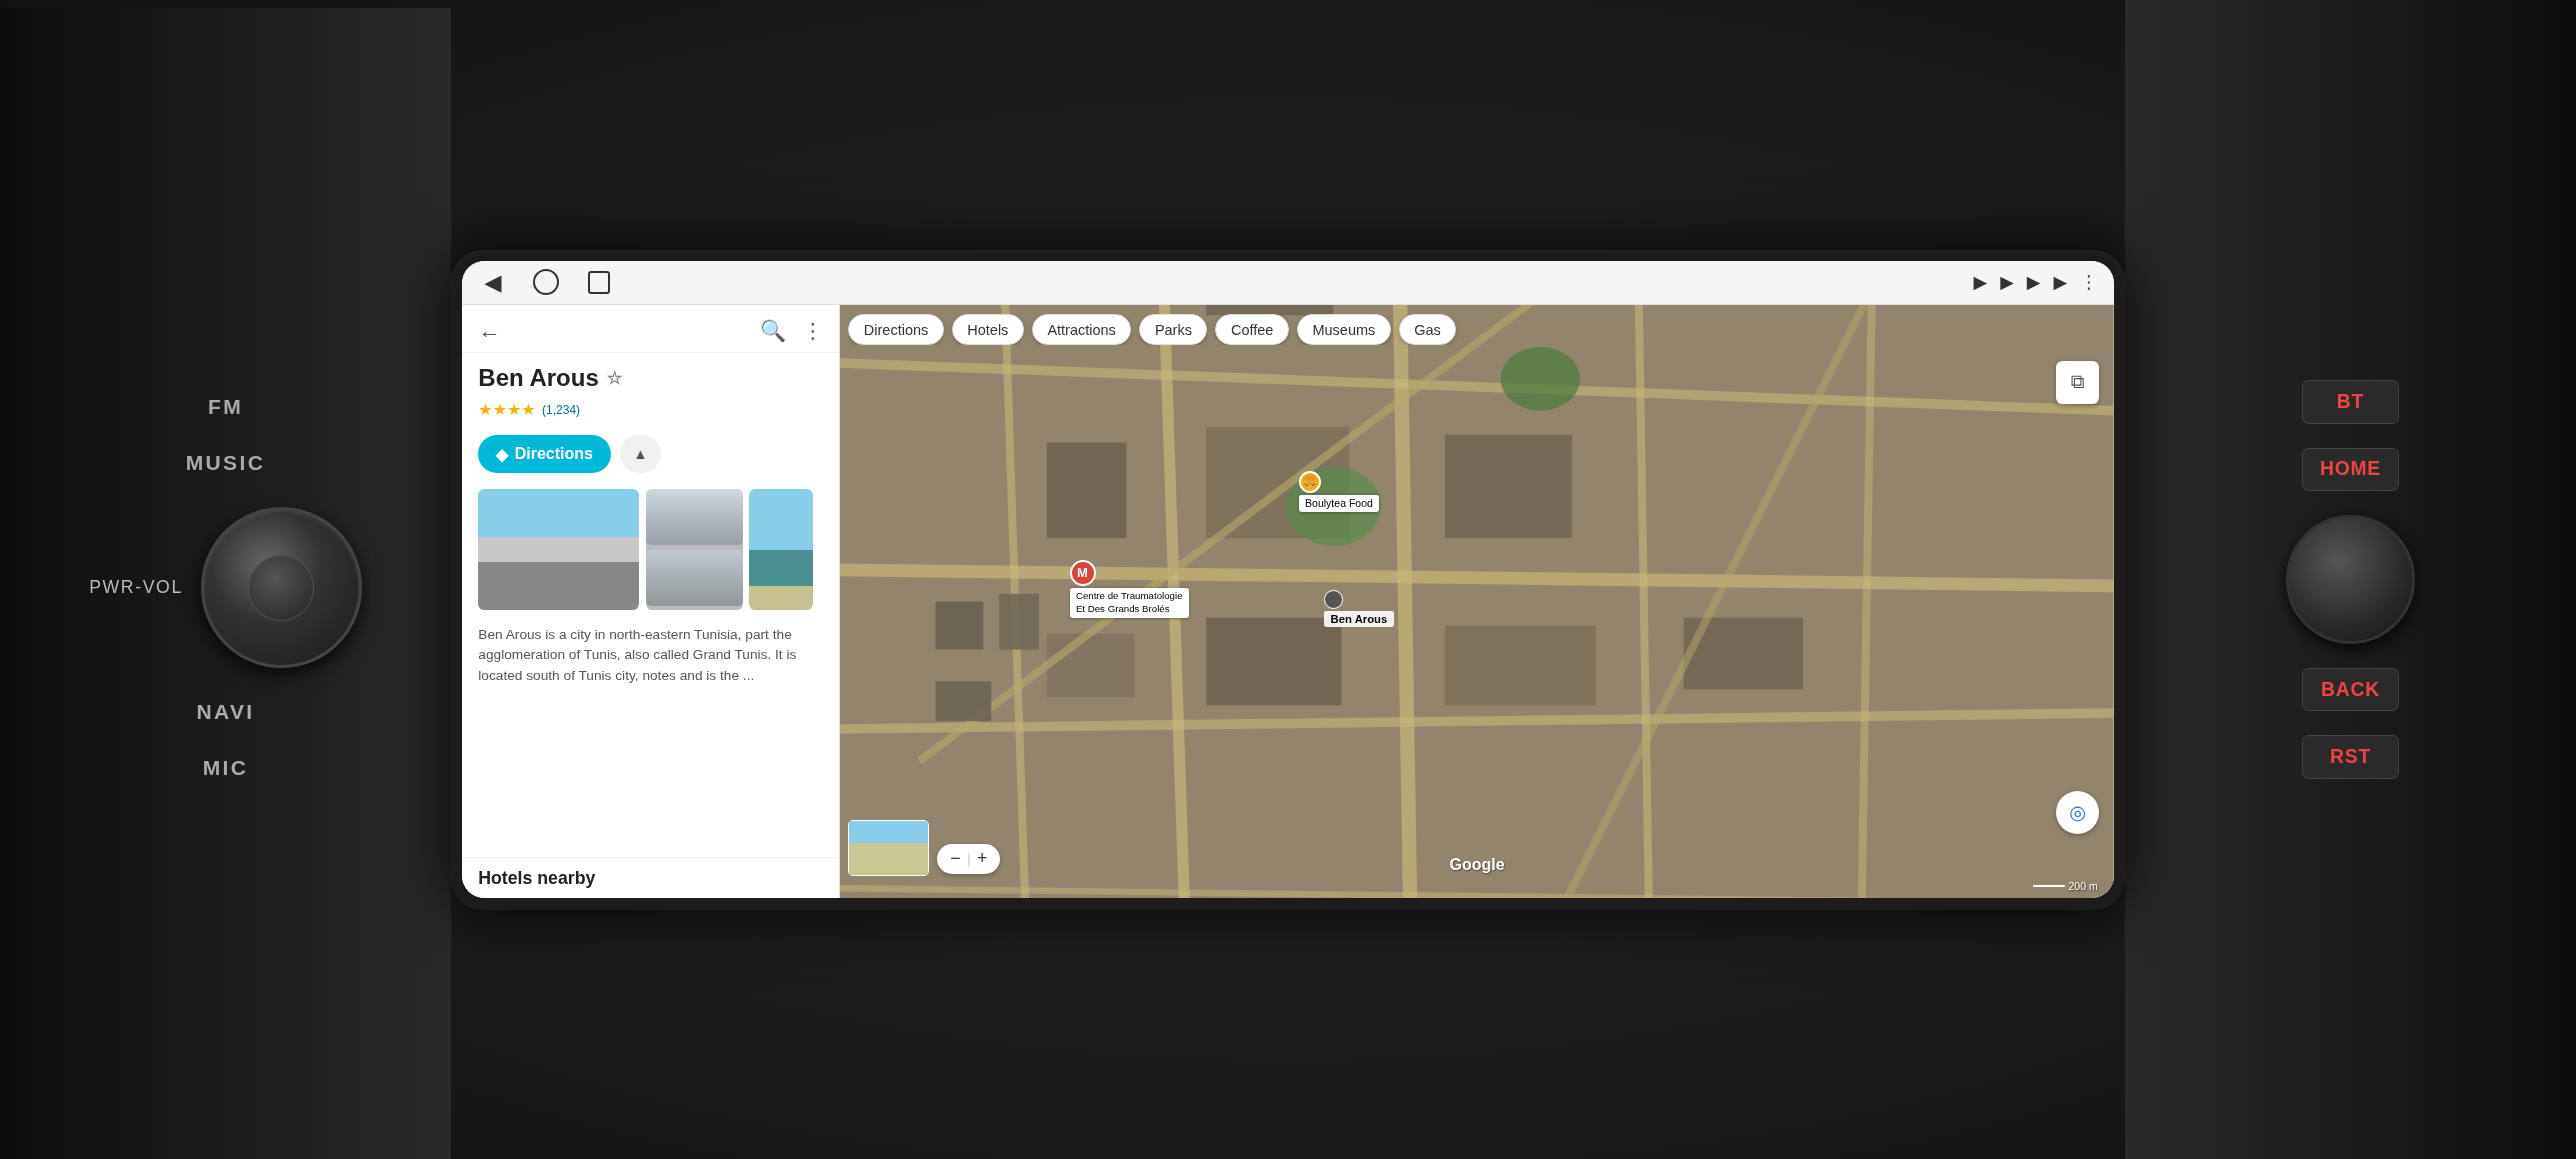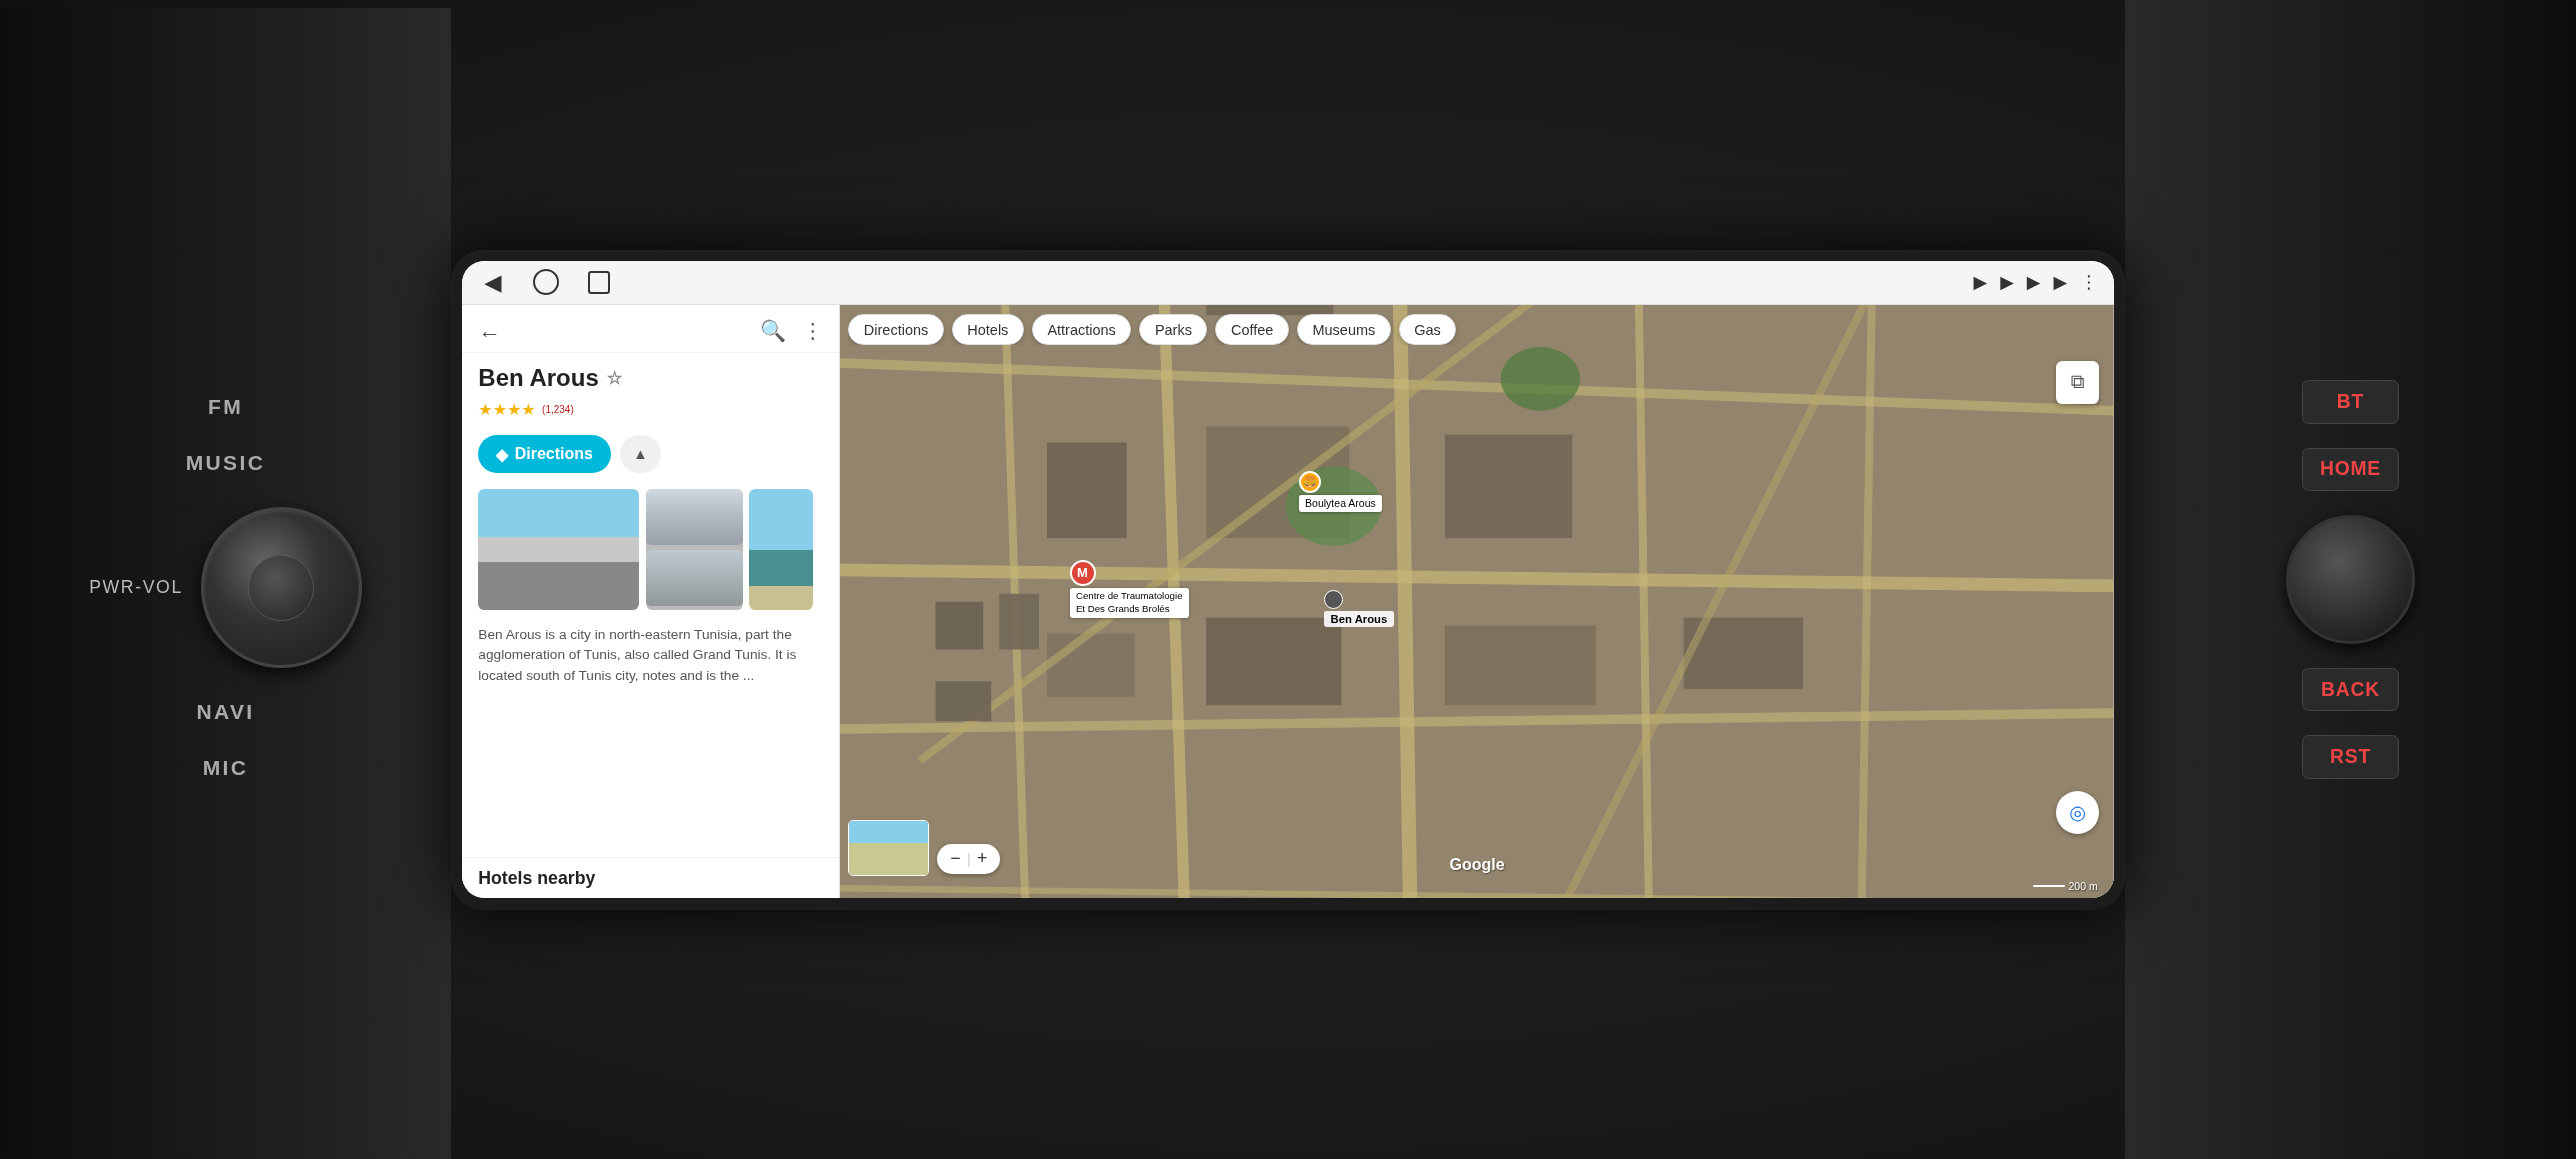--- a/index.html
+++ b/index.html
@@ -172,22 +172,22 @@
       gap: 6.4px;
       align-items: center;
     }
 
     .stars {
       color: #F4B400;
       font-size: 16px;
     }
 
     .rating-count {
-      font-size: 10px;
-      color: #b91c1c;
+      font-size: 12px;
+      color: #0369a1;
     }
 
     .action-buttons {
       padding: 8px 16px;
       display: flex;
       gap: 9.7px;
     }
 
     .directions-btn {
       background: #00b8d9;
@@ -714,21 +714,21 @@
             
             <div class="location-btn">
               <span style="font-size:19.3px; color:#1a73e8;">◎</span>
             </div>
 
             
             <div style="position:absolute; top:28%; left:36%; z-index:5;">
               <div style="background:#FFA500; width:22.5px; height:22.5px; border-radius:50%; border:2.4px solid #fff; display:flex; align-items:center; justify-content:center;">
                 <span style="color:#fff; font-size:11.3px; font-weight:bold;">🍔</span>
               </div>
-              <div style="background:#fff; padding:2.4px 6.4px; border-radius:2.4px; font-size:10.5px; margin-top:1.6px; box-shadow:0 0.8px 3.2px rgba(0,0,0,0.3); white-space:nowrap;">Boulytea Arous</div>
+              <div style="background:#fff; padding:2.4px 6.4px; border-radius:2.4px; font-size:10.5px; margin-top:1.6px; box-shadow:0 0.8px 3.2px rgba(0,0,0,0.3); white-space:nowrap;">Boulytea Food</div>
             </div>
 
             <div style="position:absolute; top:43%; left:18%; z-index:5;">
               <div style="background:#DB4437; width:26px; height:26px; border-radius:50%; border:2.4px solid #fff; display:flex; align-items:center; justify-content:center;">
                 <span style="color:#fff; font-size:13px; font-weight:bold;">M</span>
               </div>
               <div style="background:#fff; padding:2.4px 6.4px; border-radius:2.4px; font-size:9.7px; margin-top:1.6px; box-shadow:0 0.8px 3.2px rgba(0,0,0,0.3); white-space:nowrap; max-width:121px; line-height:1.3;">Centre de Traumatologie<br>Et Des Grands Brolés</div>
             </div>
 
             <div style="position:absolute; top:48%; left:38%; z-index:5;">

